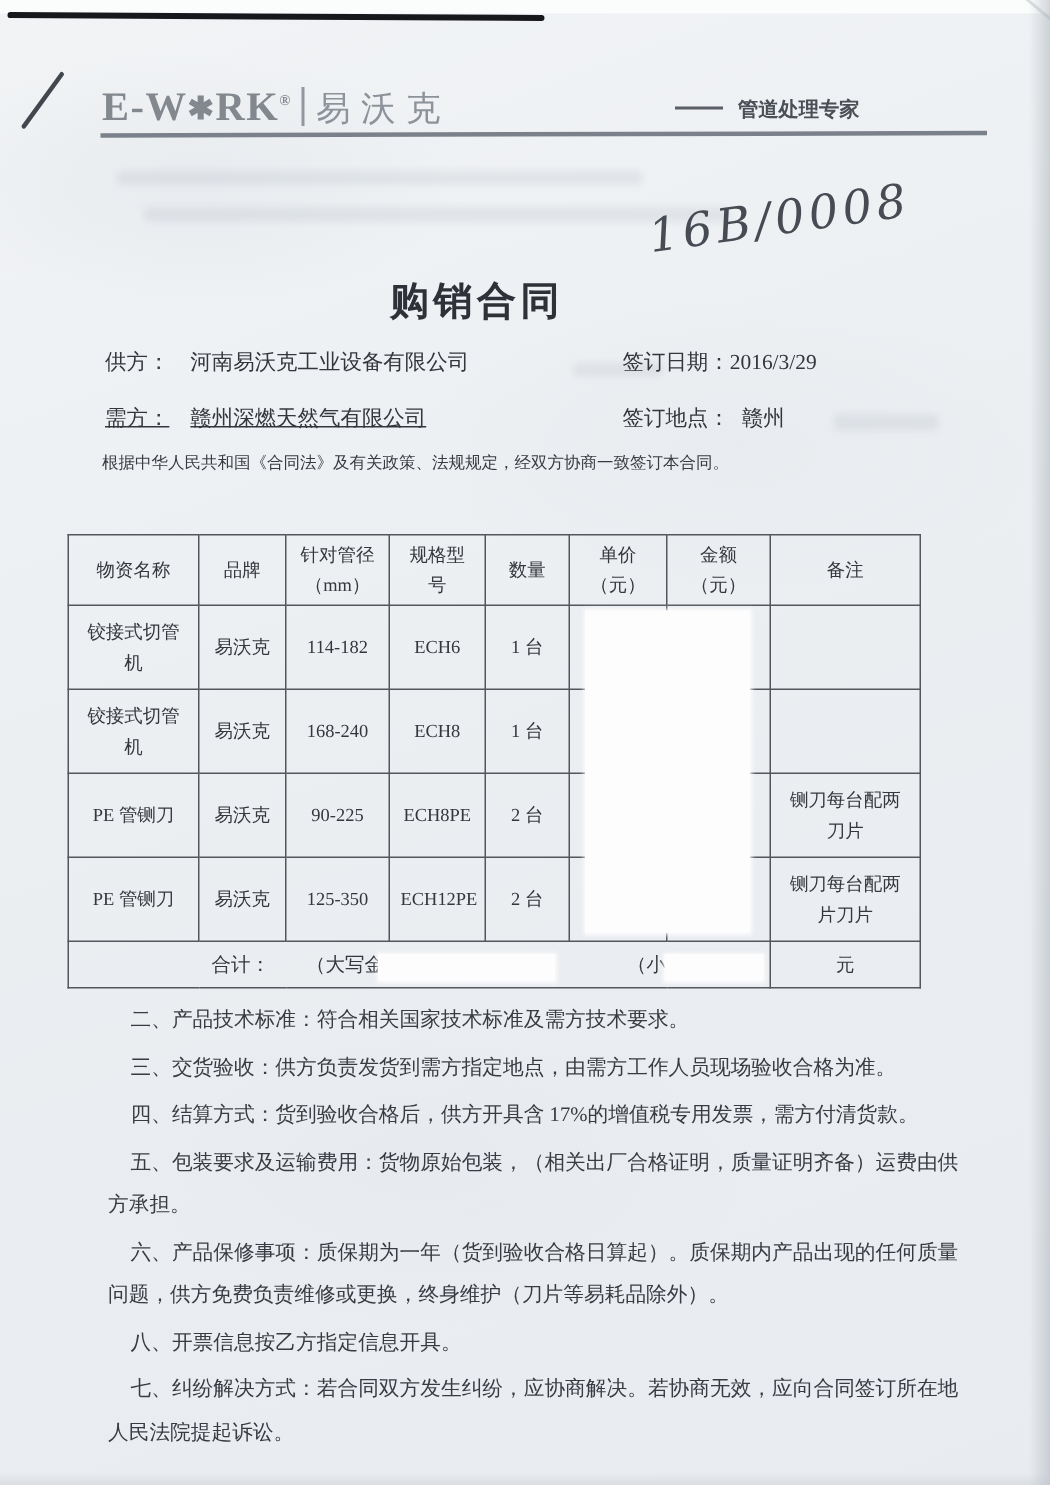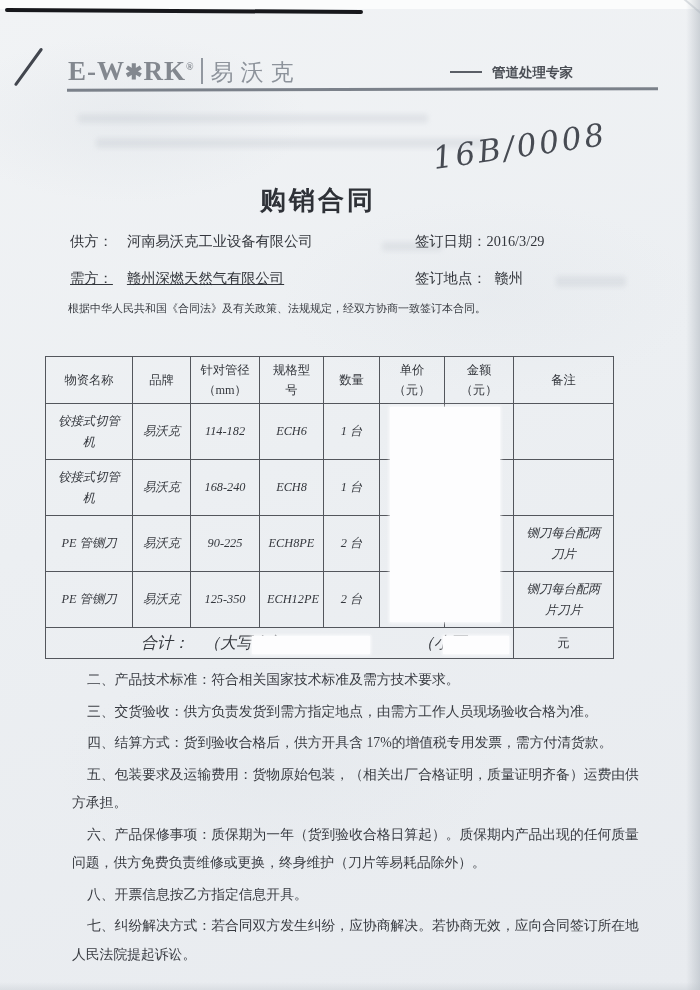--- a/index.html
+++ b/index.html
@@ -41,23 +41,23 @@
     font-size:26px;font-weight:bold;letter-spacing:3px;color:#2e3137;}
 
   .line{position:absolute;font-size:14.3px;color:#33363c;white-space:nowrap;}
   .val-gap{margin-left:14px;}
   .preamble,.sec1{position:absolute;left:68px;font-size:11px;color:#383b41;white-space:nowrap;}
 
   
   table.items{position:absolute;left:45px;top:356px;width:568px;border-collapse:collapse;table-layout:fixed;}
   table.items td,table.items th{border:1.4px solid #53565c;font-weight:normal;
     font-size:12.3px;line-height:1.65;text-align:center;vertical-align:middle;padding:2px 7px;color:#34373d;}
-  tr.hdr{height:47px;} tr.item{height:56px;font-style:italic;} tr.totalrow{height:31px;}
+  tr.hdr{height:47px;} tr.item{height:56px;} tr.totalrow{height:31px;}
   td.rel{position:relative;}
-  .tot-lab{position:absolute;top:50%;transform:translateY(-50%);white-space:nowrap;font-size:16px;font-style:italic;}
+  .tot-lab{position:absolute;top:50%;transform:translateY(-50%);white-space:nowrap;font-size:13px;}
   .tl1{left:95px;} .tl2{left:158px;} .tl3{left:372px;}
   td.yuan{text-align:left;padding-left:12px;font-size:13px;}
 
   .redact{position:absolute;background:#fdfdfe;box-shadow:0 0 3px 1px rgba(253,253,254,.9);}
   .redact1{left:390px;top:407px;width:110px;height:215px;}
   .redact2{left:252px;top:636px;width:118px;height:18px;}
   .redact3{left:443px;top:636px;width:66px;height:18px;}
 
   
   .clauses{position:absolute;left:72px;top:666px;width:578px;}

